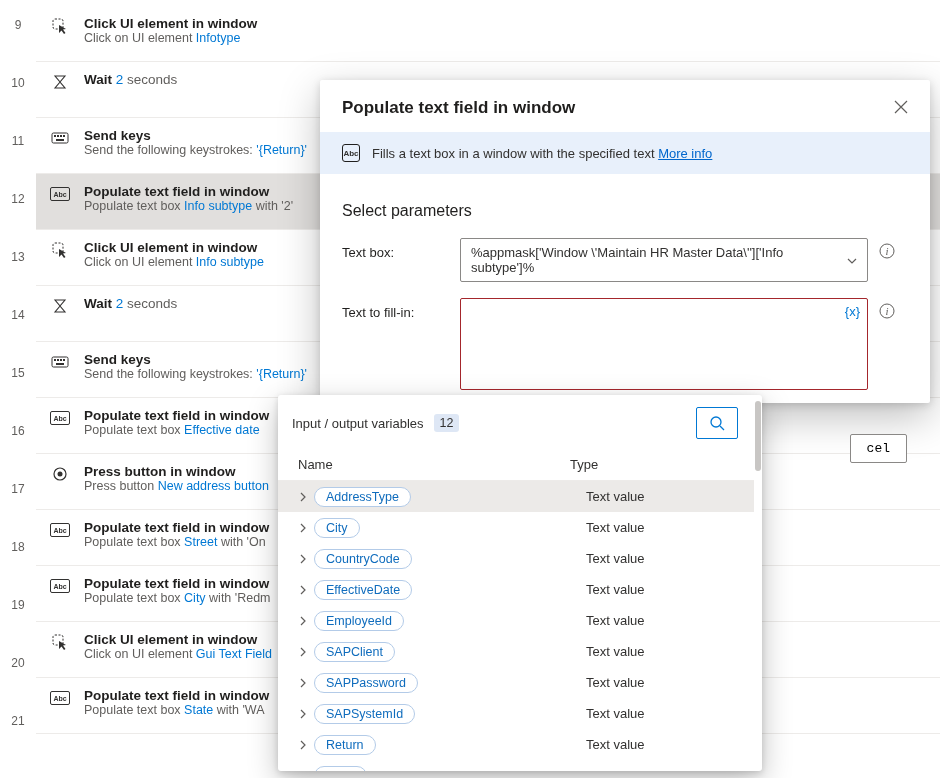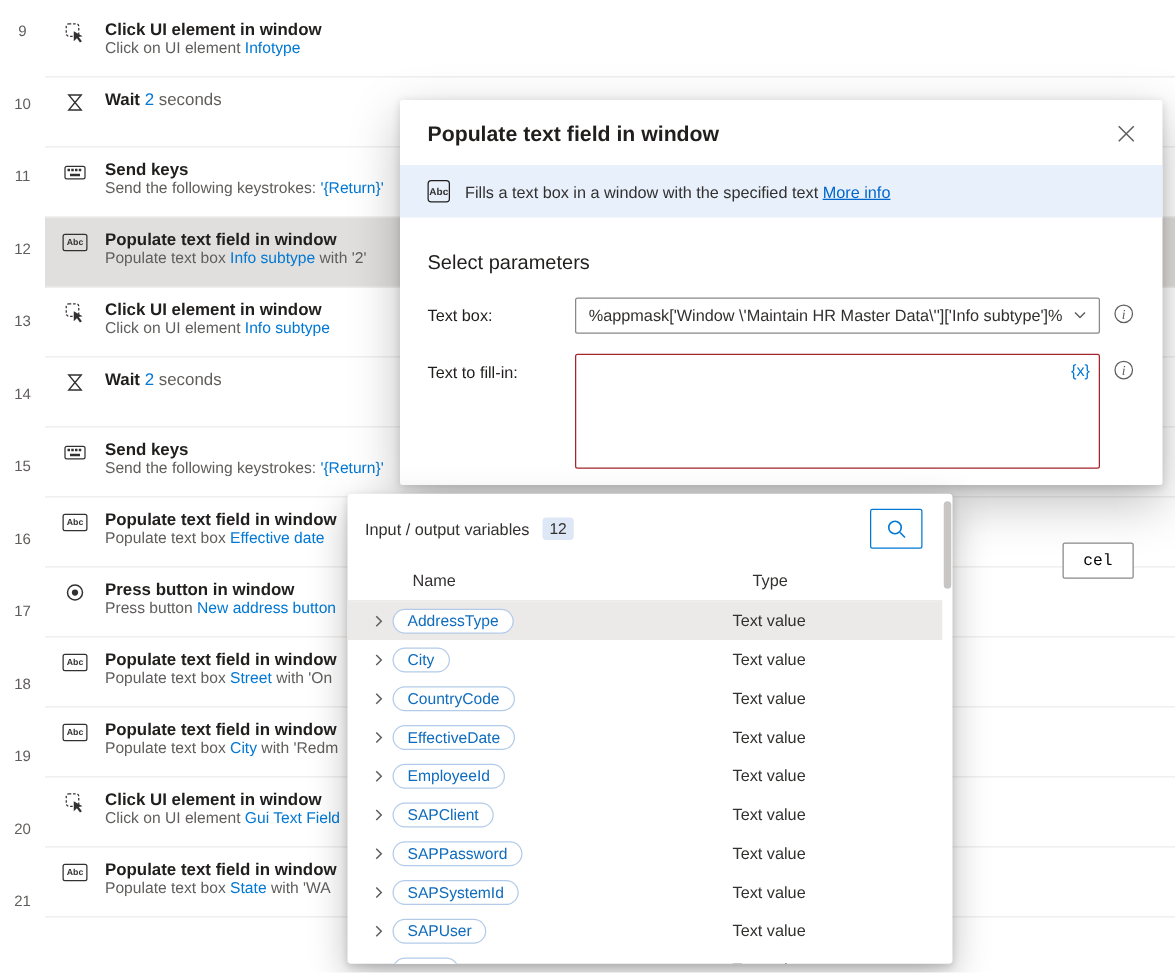--- a/index.html
+++ b/index.html
@@ -70,21 +70,21 @@
   display: flex; align-items: center; gap: 12px;
   font-size: 13px;
 }
 .dlg-info .info-icon {
   display:inline-flex; align-items:center; justify-content:center;
   width:18px;height:18px;border:1px solid #201f1e;border-radius:3px;
   font-size:8px;font-weight:600;
 }
 .dlg-info a { color: #0066cc; text-decoration: underline; }
 .dlg-section-title { font-size: 16px; padding: 28px 22px 12px 22px; color:#201f1e; }
-.param-row { display:flex; align-items:flex-start; padding: 6px 22px 10px 22px; gap:10px; }
+.param-row { display:flex; align-items:flex-start; padding: 6px 34px 10px 22px; gap:10px; }
 .param-label { width: 108px; font-size: 13px; color:#201f1e; padding-top:7px; flex-shrink:0; }
 .param-field { flex:1; position:relative; }
 .param-info {
   width:18px;height:18px;display:flex;align-items:center;justify-content:center;
   color:#605e5c; font-size:13px; padding-top:7px; cursor:pointer; flex-shrink:0;
 }
 .textbox-select {
   display:flex; align-items:center; justify-content:space-between;
   border:1px solid #8a8886; border-radius:2px; padding:6px 10px;
   background:#fff; font-size:13px;
@@ -124,21 +124,21 @@
   padding:12px 16px 12px 14px;
 }
 .var-header-left { display:flex; align-items:center; gap:10px; font-size:13px; }
 .var-count { background:#dee7f5; padding:2px 6px; border-radius:3px; font-size:12.5px; color:#323130; }
 .var-search {
   width:42px; height:32px; display:flex; align-items:center; justify-content:center;
   border:1px solid #0078d4; border-radius:2px; cursor:pointer;
 }
 .var-search svg { stroke:#0078d4; }
 .var-thead {
-  display:flex; padding:6px 14px 8px 52px; font-size:13px; border-bottom:1px solid #edebe9;
+  display:flex; padding:6px 14px 8px 20px; font-size:13px; border-bottom:1px solid #edebe9;
 }
 .var-th-name { width:272px; }
 .var-row {
   display:flex; align-items:center; padding:4px 14px 4px 14px;
   height:31px;
 }
 .var-row.highlight { background:#eceae8; }
 .var-chevron { width:22px; display:flex; align-items:center; justify-content:center; font-size:11px; color:#605e5c; cursor:pointer; }
 .var-chip {
   display:inline-block; border:1px solid #b3cbe8;
@@ -462,21 +462,21 @@
           </span>
           <span class="var-name-cell"><span class="var-chip">SAPSystemId</span></span>
           <span class="var-type-cell">Text value</span>
         </div>
         <div class="var-row">
           <span class="var-chevron">
             <svg width="8" height="10" viewBox="0 0 8 10">
               <path d="M2 1 L6 5 L2 9" stroke="#605e5c" stroke-width="1.2" fill="none"></path>
             </svg>
           </span>
-          <span class="var-name-cell"><span class="var-chip">SAPUser</span></span>
+          <span class="var-name-cell"><span class="var-chip">Return</span></span>
           <span class="var-type-cell">Text value</span>
         </div>
         <div class="var-row">
           <span class="var-chevron">
             <svg width="8" height="10" viewBox="0 0 8 10">
               <path d="M2 1 L6 5 L2 9" stroke="#605e5c" stroke-width="1.2" fill="none"></path>
             </svg>
           </span>
           <span class="var-name-cell"><span class="var-chip">State</span></span>
           <span class="var-type-cell">Text value</span>

